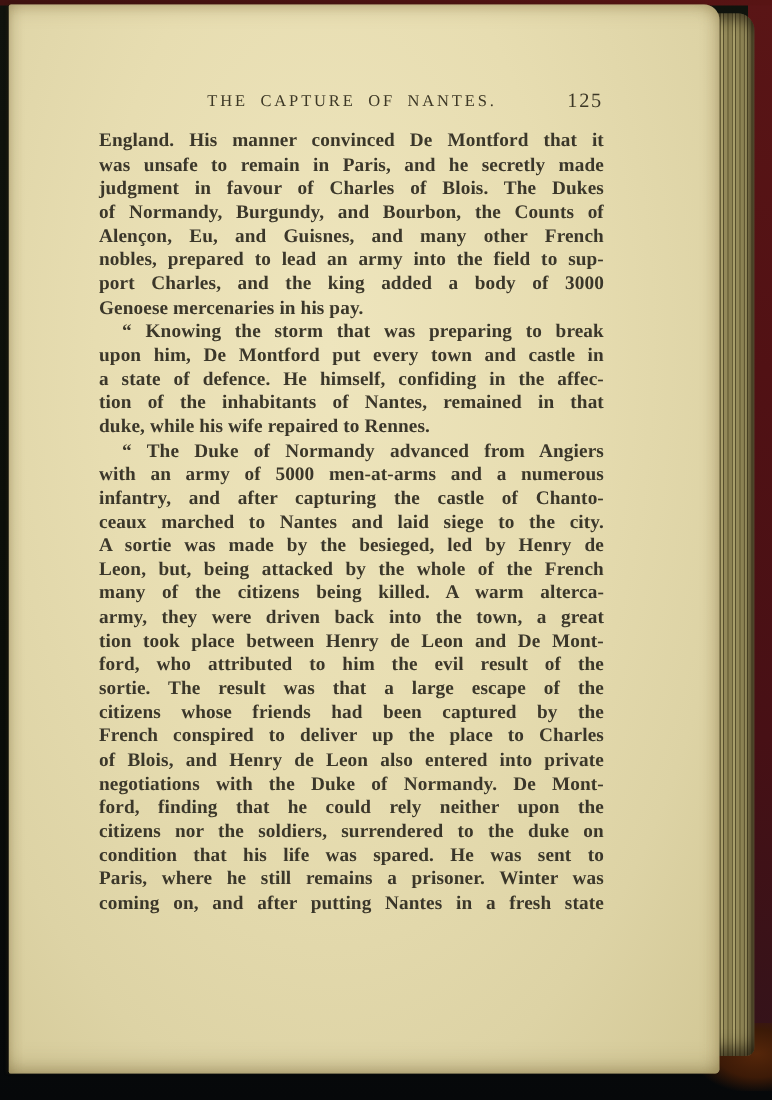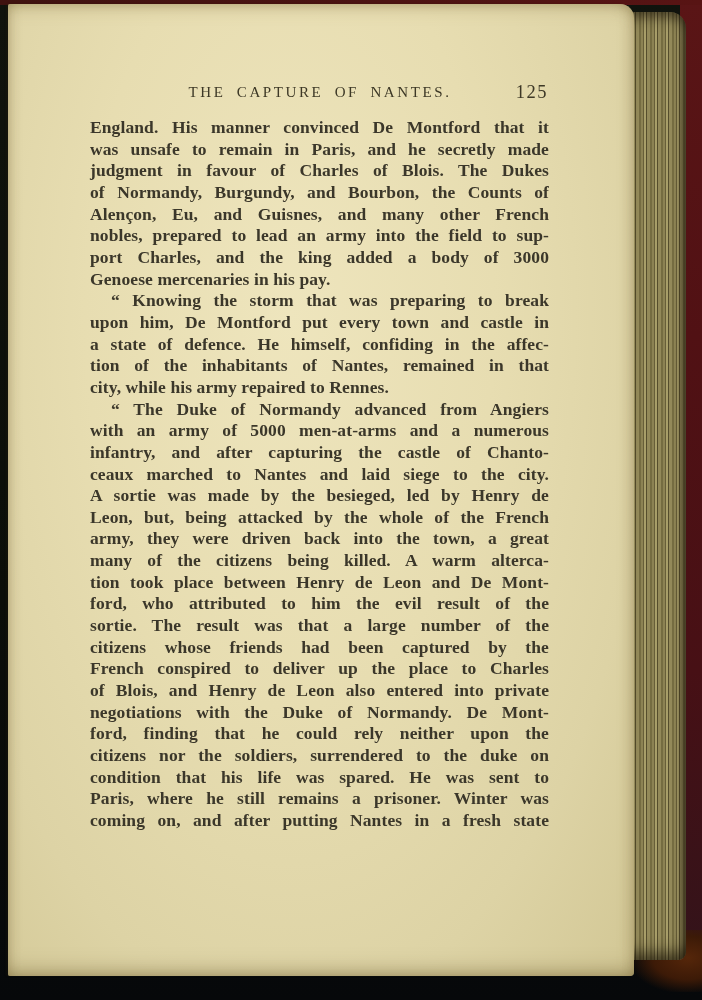--- a/index.html
+++ b/index.html
@@ -74,20 +74,21 @@
     height: 972px;
     border-radius: 2px 14px 4px 2px;
     background:
       radial-gradient(ellipse at 45% 32%, #eee5bd 0%, #e7ddb1 42%, #ddd3a5 75%, #d2c795 100%);
     box-shadow:
       inset 0 10px 18px -10px rgba(130,110,60,0.5),
       inset 0 -14px 22px -12px rgba(110,92,48,0.55),
       inset 6px 0 14px -8px rgba(120,100,55,0.45),
       inset -8px 0 16px -8px rgba(120,100,55,0.4),
       -2px 0 2px rgba(40,30,12,0.25);
+    padding-left: 20px;
   }
 
   
   .header-row {
     position: absolute;
     left: 82px;
     top: 80px;
     width: 460px;
     height: 22px;
   }
@@ -158,32 +159,32 @@
         <div class="line">judgment in favour of Charles of Blois.  The Dukes</div>
         <div class="line">of Normandy, Burgundy, and Bourbon, the Counts of</div>
         <div class="line">Alençon, Eu, and Guisnes, and many other French</div>
         <div class="line">nobles, prepared to lead an army into the field to sup-</div>
         <div class="line">port Charles, and the king added a body of 3000</div>
         <div class="line no-just">Genoese mercenaries in his pay.</div>
         <div class="line indent">“ Knowing the storm that was preparing to break</div>
         <div class="line">upon him, De Montford put every town and castle in</div>
         <div class="line">a state of defence.  He himself, confiding in the affec-</div>
         <div class="line">tion of the inhabitants of Nantes, remained in that</div>
-        <div class="line no-just">city, while his army repaired to Rennes.</div>
+        <div class="line no-just">duke, while his wife repaired to Rennes.</div>
         <div class="line indent">“ The Duke of Normandy advanced from Angiers</div>
         <div class="line">with an army of 5000 men-at-arms and a numerous</div>
         <div class="line">infantry, and after capturing the castle of Chanto-</div>
         <div class="line">ceaux marched to Nantes and laid siege to the city.</div>
         <div class="line">A sortie was made by the besieged, led by Henry de</div>
         <div class="line">Leon, but, being attacked by the whole of the French</div>
+        <div class="line">many of the citizens being killed.  A warm alterca-</div>
         <div class="line">army, they were driven back into the town, a great</div>
-        <div class="line">many of the citizens being killed.  A warm alterca-</div>
         <div class="line">tion took place between Henry de Leon and De Mont-</div>
         <div class="line">ford, who attributed to him the evil result of the</div>
-        <div class="line">sortie.  The result was that a large number of the</div>
+        <div class="line">sortie.  The result was that a large escape of the</div>
         <div class="line">citizens whose friends had been captured by the</div>
         <div class="line">French conspired to deliver up the place to Charles</div>
         <div class="line">of Blois, and Henry de Leon also entered into private</div>
         <div class="line">negotiations with the Duke of Normandy.  De Mont-</div>
         <div class="line">ford, finding that he could rely neither upon the</div>
         <div class="line">citizens nor the soldiers, surrendered to the duke on</div>
         <div class="line">condition that his life was spared.  He was sent to</div>
         <div class="line">Paris, where he still remains a prisoner.  Winter was</div>
         <div class="line">coming on, and after putting Nantes in a fresh state</div>
       </div>

